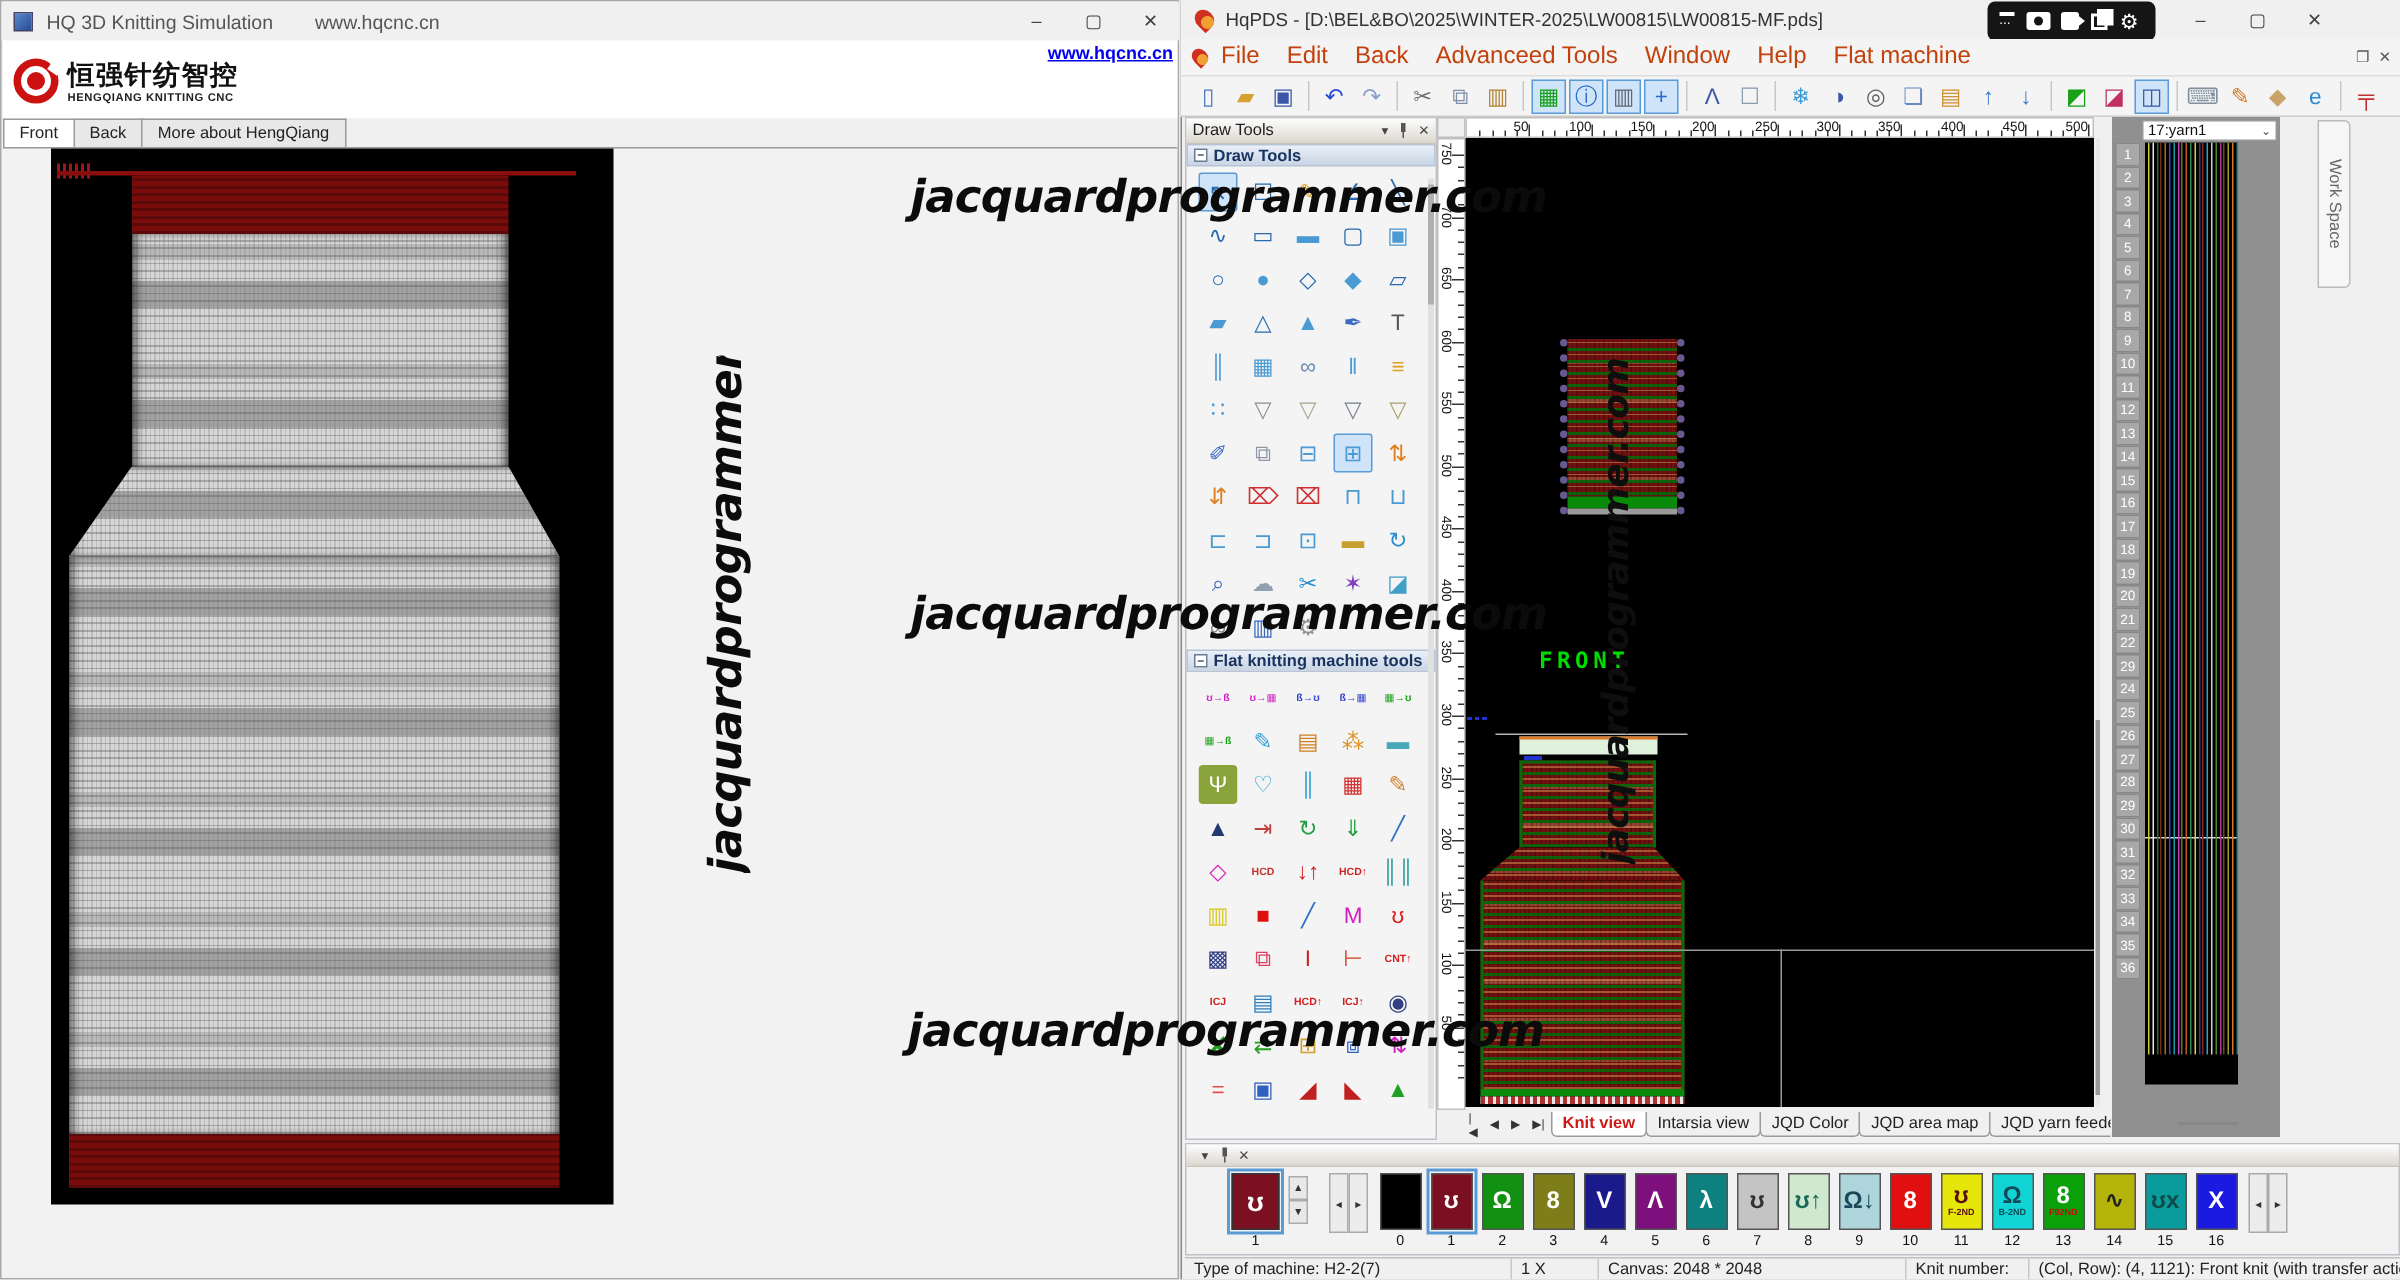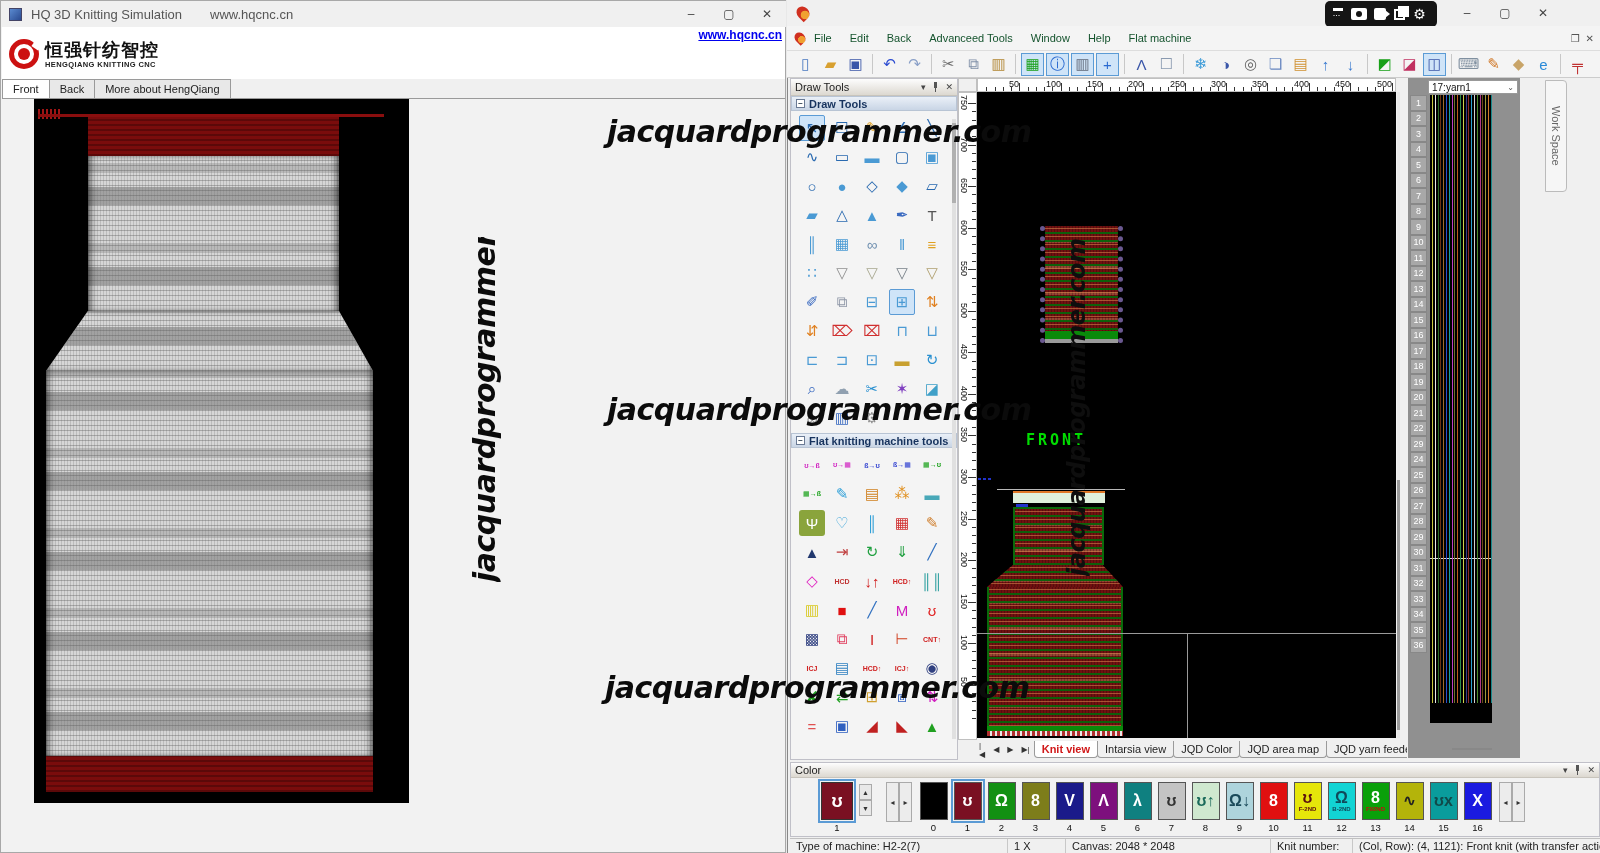--- a/index.html
+++ b/index.html
@@ -67,21 +67,21 @@
                        border-radius:50%; background:#151515; }
   .video-icon { background:#fff; border-radius:2px; width:12px; }
   .video-icon:after { content:""; position:absolute; right:-4px; top:2px; border-left:5px solid #fff;
                       border-top:4px solid transparent; border-bottom:4px solid transparent; }
   .layers-icon { border:2px solid #fff; width:11px; height:11px; }
   .layers-icon:after { content:""; position:absolute; left:2px; top:-5px; width:11px; height:11px;
                        background:#fff; }
   .gear-icon { color:#fff; font-size:14px; line-height:12px; }
   #r-menubar { left:787px; top:26px; width:813px; height:24px; background:#f4f4f4; display:flex; align-items:center; }
   .flame.sm { width:10px; height:12px; margin-left:8px; }
-  .menu-item { font-size:11px; color:#14532d; padding:4px 9px; }
+  .menu-item { font-size:16px; color:#c2410c; padding:4px 9px; }
   #mdi-ctrls { margin-left:auto; margin-right:6px; font-size:10px; color:#555; display:flex; gap:6px; }
   #r-toolbar { left:787px; top:50px; width:813px; height:28px; background:#f4f4f4;
                border-top:1px solid #ddd; border-bottom:1px solid #ccc;
                display:flex; align-items:center; padding-left:6px; overflow:hidden; }
   .tb-btn { width:23px; height:23px; display:flex; align-items:center; justify-content:center;
             font-size:15px; margin:0 1px; border:1px solid transparent; flex:0 0 auto; }
   .tb-btn.box { border:1px solid #5b9bd5; background:#cfe4f8; }
   .tb-sep { width:1px; height:20px; background:#c8c8c8; margin:0 4px; flex:0 0 auto; }
 
   
@@ -242,20 +242,21 @@
       <div class="abs knit" style="left:12px;top:272px;width:327px;height:385px;"></div>
       <div class="abs redband" style="left:12px;top:657px;width:327px;height:36px;"></div>
     </div>
 
   </div>
 
   <div class="abs" id="rwin"></div>
 
   <div class="abs" id="r-titlebar">
     <div class="flame"></div>
+    <span id="r-title-text">HqPDS - [D:\BEL&amp;BO\2025\WINTER-2025\LW00815\LW00815-MF.pds]</span>
   </div>
   <div class="abs" id="capturebar">
       <div class="cap-ic capture-pointer-icon"></div>
       <div class="cap-ic camera-icon"></div>
       <div class="cap-ic video-icon"></div>
       <div class="cap-ic layers-icon"></div>
       <div class="cap-ic gear-icon">⚙</div>
     </div>
   <div class="winbtns abs" id="r-winbtns" style="left:1448px;top:1px;">
       <div class="winbtn">–</div>
@@ -919,21 +920,20 @@
       </div>
   </div>
   <div class="abs" id="yarn-scrolldash"></div>
 
   <div class="abs" id="workspace-tab">
     <span>Work Space</span>
   </div>
 
   <div class="abs" id="colorpanel">
     <div class="panel-head">
-      <span class="t">Color</span>
       <span class="head-ic">▾</span>
       <span class="pin-icon"></span>
       <span class="head-ic">✕</span>
     </div>
     <div id="color-body">
       <div id="sel-swatch-wrap">
         <div id="sel-swatch" style="background: rgb(122, 16, 34);">ʊ</div>
         <div class="swatch-num">1</div>
       </div>
       <div class="spinner">

